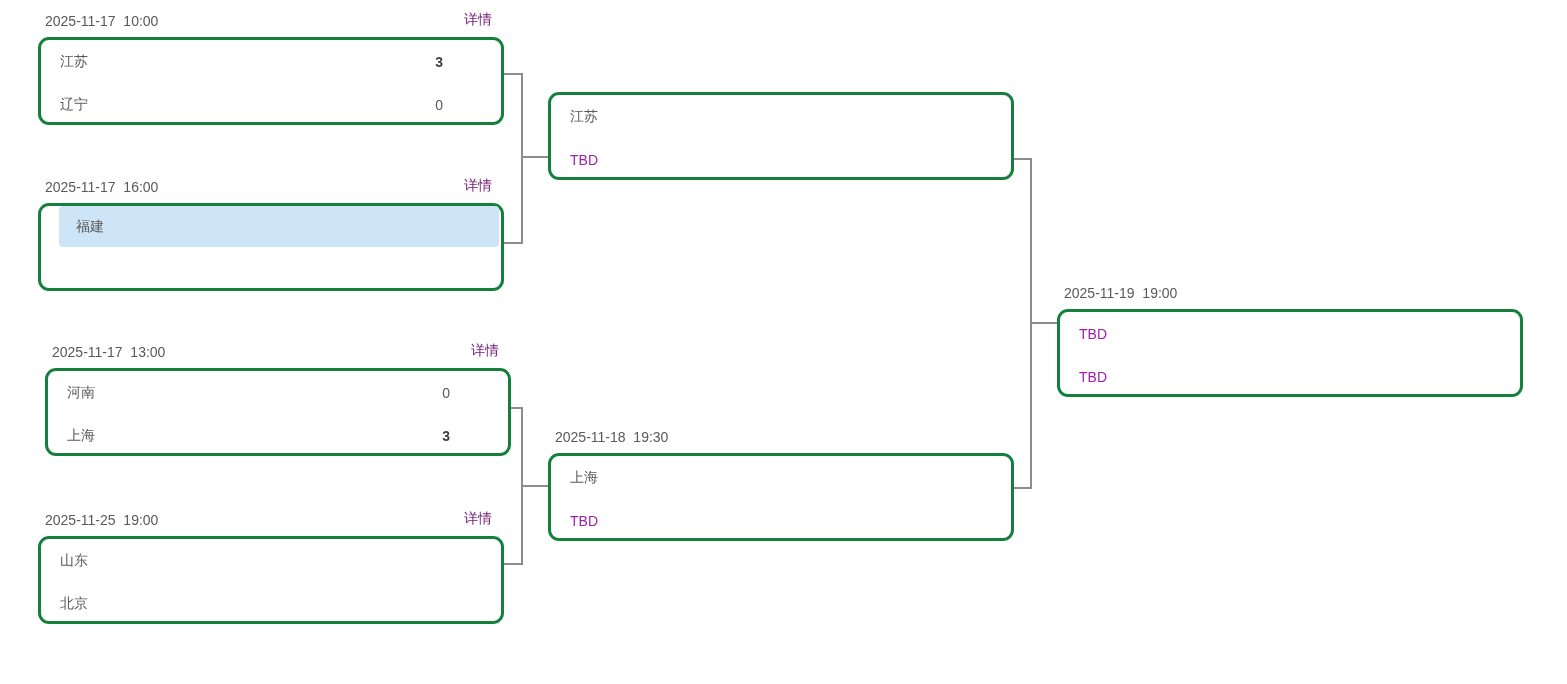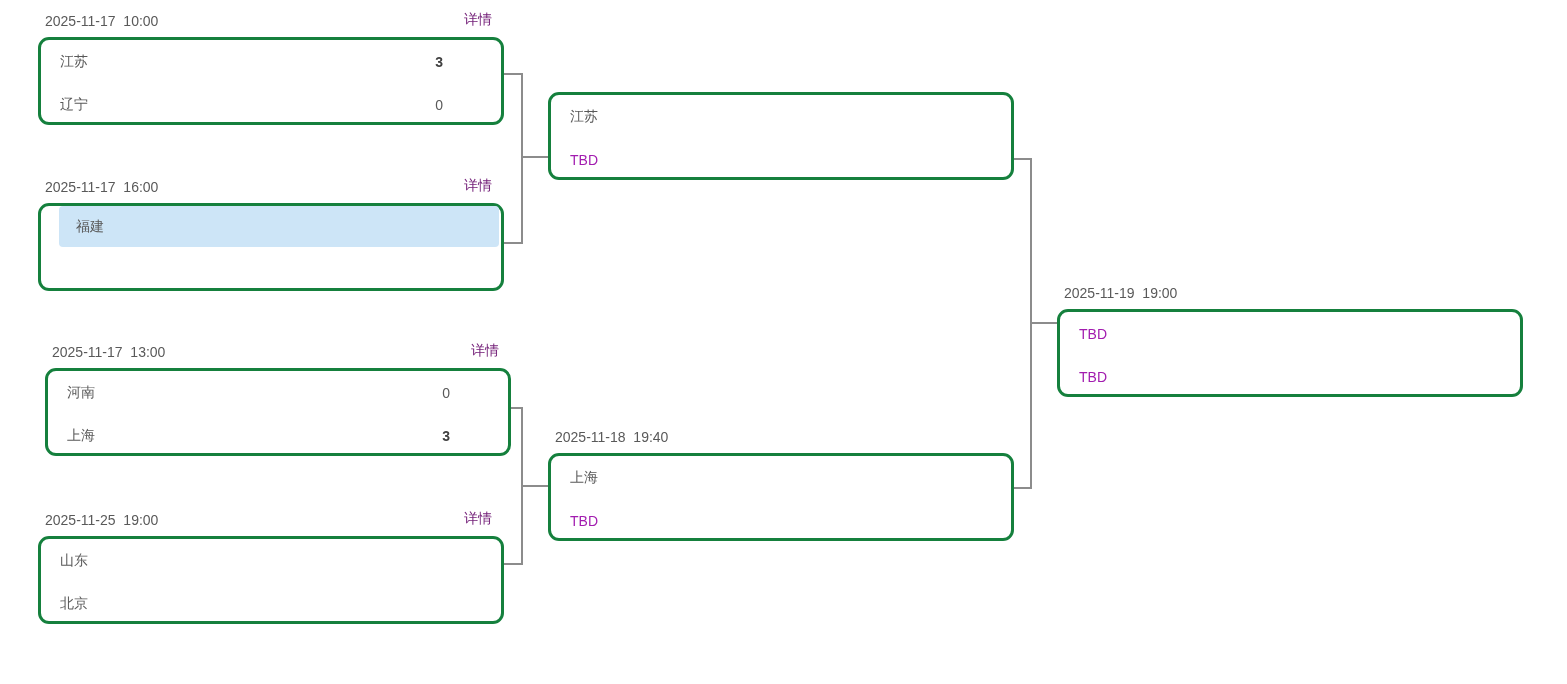--- a/index.html
+++ b/index.html
@@ -124,21 +124,21 @@
       </div>
       <div class="row">
         <span class="tbd">TBD</span>
         <span class="score"></span>
       </div>
     </div>
   </div>
 
   <div class="match" style="left:548px;top:425px;">
     <div class="mhead">
-      <span class="dt">2025-11-18  19:40</span>
+      <span class="dt">2025-11-18  19:30</span>
     </div>
     <div class="card">
       <div class="row">
         <span>上海</span>
         <span class="score"></span>
       </div>
       <div class="row">
         <span class="tbd">TBD</span>
         <span class="score"></span>
       </div>

